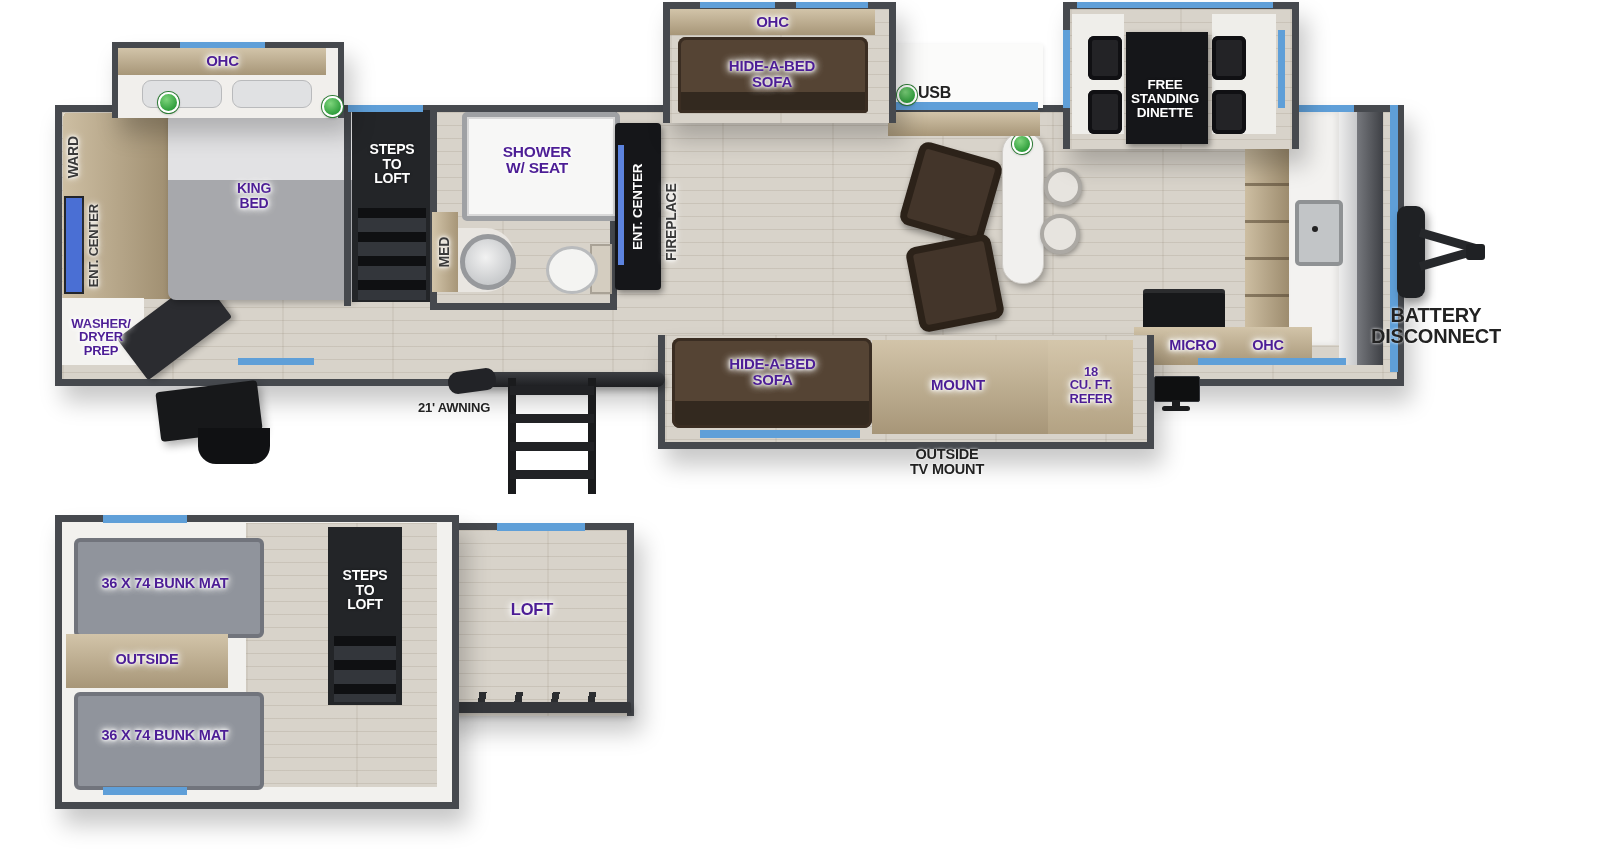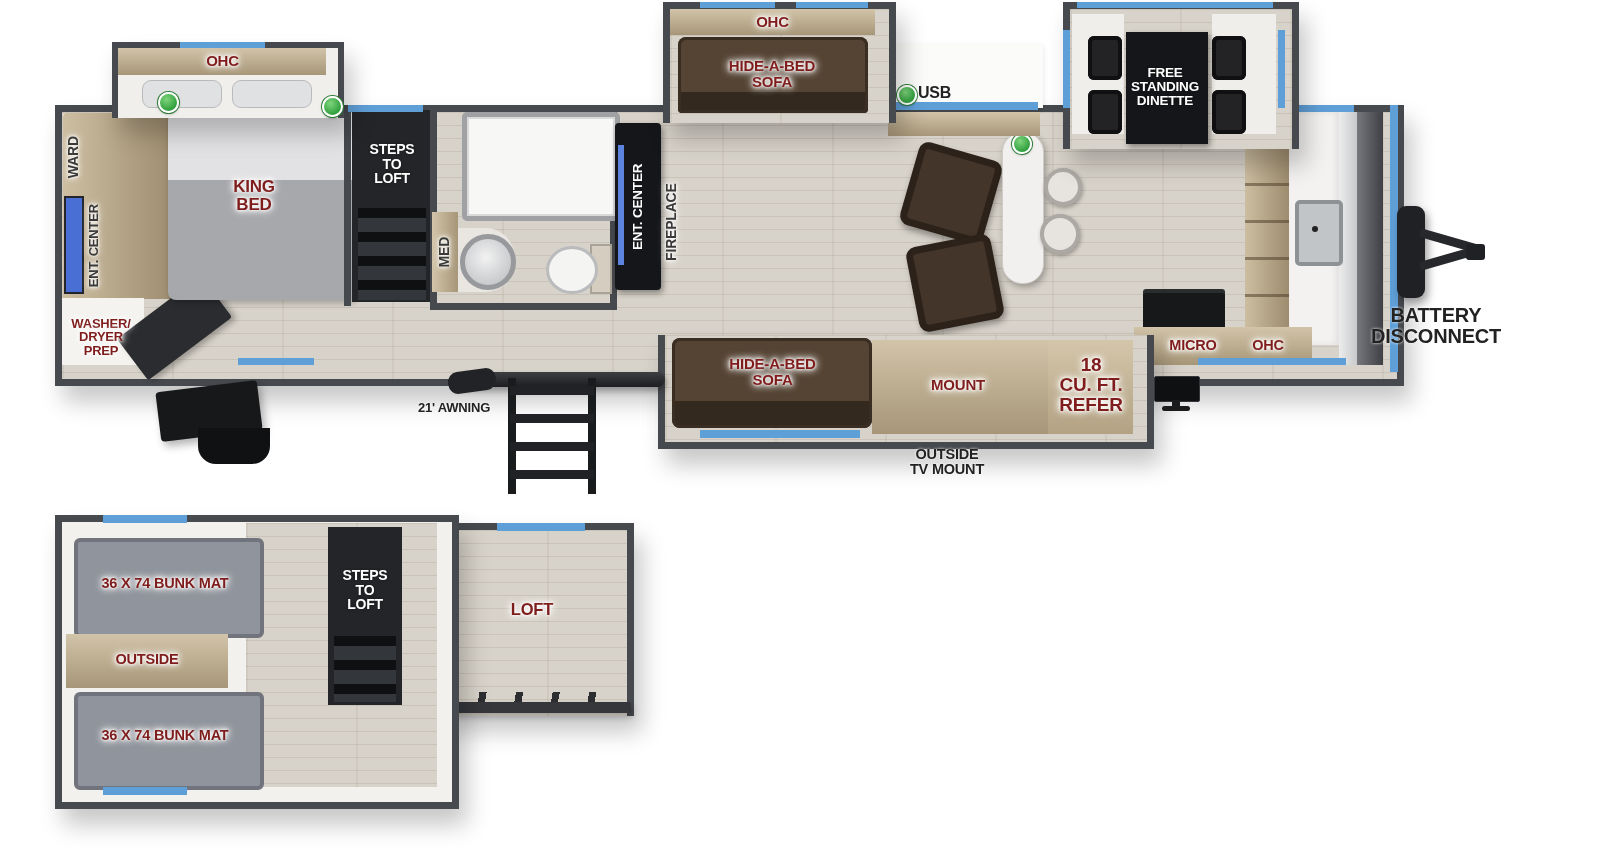--- a/index.html
+++ b/index.html
@@ -1,21 +1,21 @@
 <!DOCTYPE html>
 <html><head>
 <meta charset="utf-8">
 <style>
   html,body{margin:0;padding:0;}
   body{width:1600px;height:858px;position:relative;background:#ffffff;
        font-family:"Liberation Sans",sans-serif;overflow:hidden;}
   .abs{position:absolute;}
   
   .lbl{position:absolute;display:flex;align-items:center;justify-content:center;
-       font-weight:700;color:#7f1d1d;text-align:center;line-height:1.05;
+       font-weight:700;color:#4c1d95;text-align:center;line-height:1.05;
        white-space:pre-line;letter-spacing:-0.2px;
        text-shadow:0 0 3px #fff,0 0 5px #fff,0 0 8px #fff,0 0 10px #fff;}
   .lbl.white{color:#ffffff;text-shadow:0 0 3px rgba(0,0,0,.4);}
   .lbl.plain{color:#222;text-shadow:0 0 3px #fff;}
   .vlbl{position:absolute;display:flex;align-items:center;justify-content:center;}
   .vlbl>span{transform:rotate(-90deg);white-space:nowrap;font-weight:700;display:block;
        text-align:center;line-height:1.02;letter-spacing:-0.2px;}
   .vlbl.halo>span{color:#3a3a3a;text-shadow:0 0 3px #fff,0 0 5px #fff,0 0 8px #fff;}
   .vlbl.white>span{color:#fff;}
   
@@ -141,56 +141,58 @@
   <div class="abs" style="left:1154px;top:376px;width:44px;height:24px;background:#0f1011;border-radius:2px;border:1px solid #33353a;"></div>
   <div class="abs" style="left:1172px;top:400px;width:8px;height:6px;background:#1a1b1d;"></div>
   <div class="abs" style="left:1162px;top:406px;width:28px;height:5px;background:#1a1b1d;border-radius:3px;"></div>
 
   <div class="abs" style="left:1397px;top:206px;width:28px;height:92px;background:#1f2124;border-radius:9px;box-shadow:3px 5px 8px rgba(0,0,0,.35);"></div>
   <div class="abs" style="left:1420px;top:228px;width:58px;height:9px;background:#26282b;transform:rotate(16deg);transform-origin:left center;"></div>
   <div class="abs" style="left:1420px;top:262px;width:58px;height:9px;background:#26282b;transform:rotate(-16deg);transform-origin:left center;"></div>
   <div class="abs" style="left:1466px;top:244px;width:19px;height:16px;background:#1f2124;border-radius:3px;"></div>
 
   <div class="lbl" style="left:150px;top:48px;width:145px;height:26px;font-size:15px;"><span style="white-space:pre-line;">OHC</span></div>
-  <div class="lbl" style="left:198px;top:172px;width:112px;height:48px;font-size:17px;">KING
+  <div class="lbl" style="left:198px;top:172px;width:112px;height:48px;font-size:14px;">KING
 BED</div>
   <div class="vlbl halo" style="left:56px;top:124px;width:34px;height:66px;">
       <span style="font-size:14px;">WARD</span>
     </div>
   <div class="vlbl halo" style="left:80px;top:190px;width:28px;height:112px;">
       <span style="font-size:13px;">ENT. CENTER</span>
     </div>
   <div class="lbl" style="left:54px;top:310px;width:94px;height:54px;font-size:13px;">WASHER/
 DRYER
 PREP</div>
   <div class="lbl white" style="left:348px;top:130px;width:88px;height:68px;font-size:14px;">STEPS
 TO
 LOFT</div>
+  <div class="lbl" style="left:478px;top:136px;width:118px;height:48px;font-size:15.5px;">SHOWER
+W/ SEAT</div>
   <div class="vlbl halo" style="left:426px;top:214px;width:36px;height:76px;">
       <span style="font-size:14px;">MED</span>
     </div>
   <div class="vlbl white" style="left:615px;top:125px;width:46px;height:163px;">
       <span style="font-size:13.5px;">ENT. CENTER</span>
     </div>
   <div class="vlbl halo" style="left:656px;top:148px;width:30px;height:148px;">
       <span style="font-size:14px;">FIREPLACE</span>
     </div>
   <div class="lbl" style="left:700px;top:10px;width:145px;height:24px;font-size:15px;">OHC</div>
   <div class="lbl" style="left:702px;top:52px;width:140px;height:44px;font-size:15px;">HIDE-A-BED
 SOFA</div>
   <div class="lbl plain" style="left:918px;top:80px;width:52px;height:26px;font-size:16px;justify-content:flex-start;">USB</div>
-  <div class="lbl white" style="left:1124px;top:56px;width:82px;height:62px;font-size:13.5px;">FREE
+  <div class="lbl white" style="left:1124px;top:68px;width:82px;height:62px;font-size:13.5px;">FREE
 STANDING
 DINETTE</div>
   <div class="lbl" style="left:1156px;top:335px;width:74px;height:22px;font-size:14.5px;">MICRO</div>
   <div class="lbl" style="left:1238px;top:335px;width:60px;height:22px;font-size:14.5px;">OHC</div>
   <div class="lbl" style="left:700px;top:350px;width:145px;height:44px;font-size:15px;">HIDE-A-BED
 SOFA</div>
   <div class="lbl" style="left:912px;top:372px;width:92px;height:26px;font-size:15px;">MOUNT</div>
-  <div class="lbl" style="left:1049px;top:358px;width:84px;height:54px;font-size:19px;">18
+  <div class="lbl" style="left:1049px;top:358px;width:84px;height:54px;font-size:13px;">18
 CU. FT.
 REFER</div>
   <div class="lbl plain" style="left:398px;top:396px;width:112px;height:24px;font-size:13px;">21' AWNING</div>
   <div class="lbl plain" style="left:888px;top:440px;width:118px;height:44px;font-size:14.5px;">OUTSIDE
 TV MOUNT</div>
   <div class="lbl plain" style="left:1380px;top:306px;width:112px;height:40px;font-size:20px;">BATTERY
 DISCONNECT</div>
 </div>
 
 <div class="abs" style="left:0;top:500px;width:700px;height:358px;">

